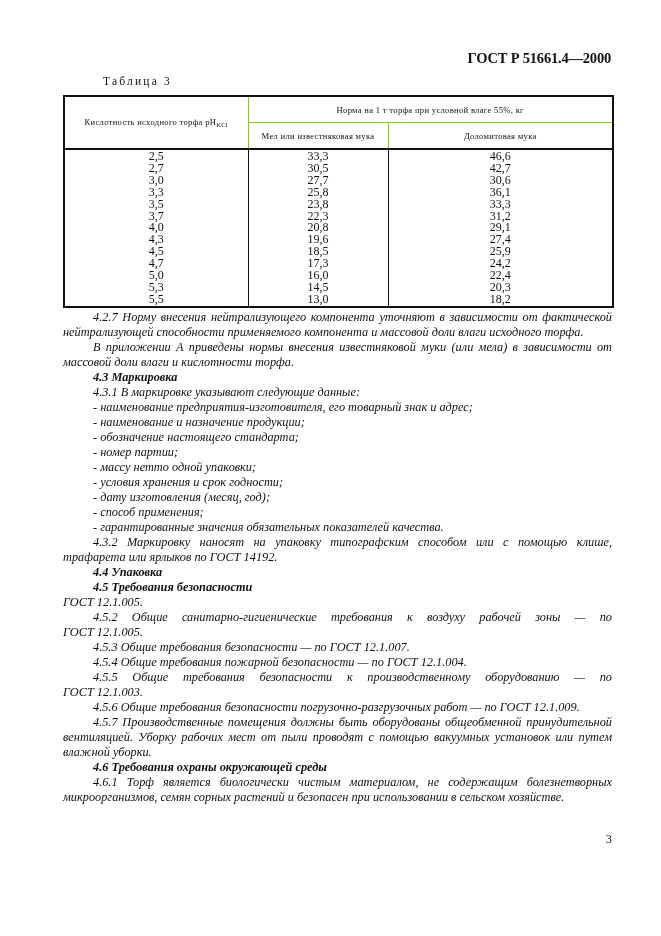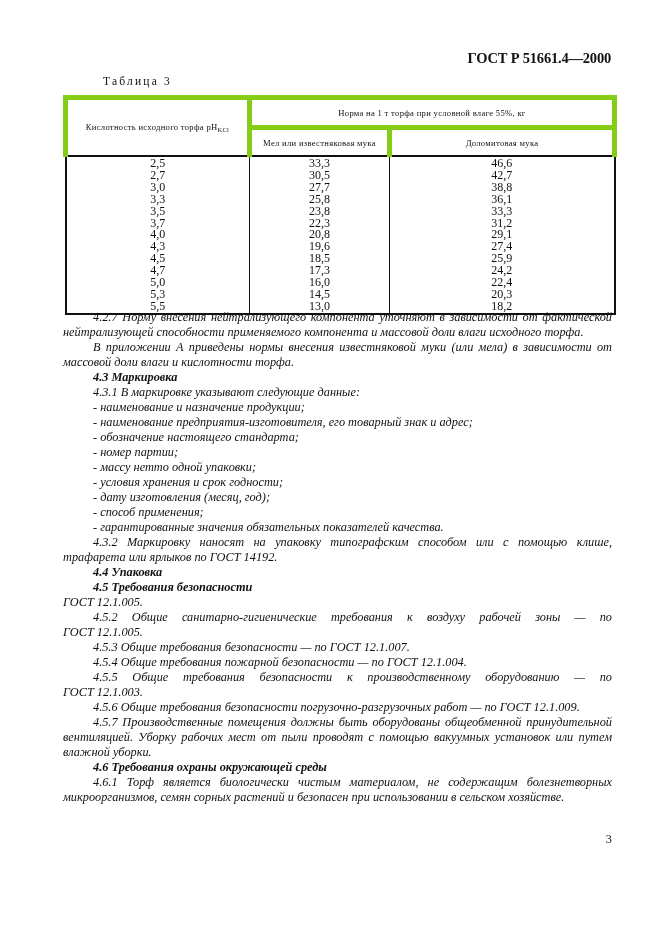--- a/index.html
+++ b/index.html
@@ -37,21 +37,21 @@
       left: 63px;
       width: 549px;
       border-collapse: collapse;
       font-size: 12px;
       table-layout: fixed;
     }
     .data-table th {
       font-weight: normal;
       font-size: 8.6px;
       letter-spacing: 0.3px;
-      border: 5px solid #84cc16;
+      border: 1px solid #84cc16;
       padding: 0;
       text-align: center;
       vertical-align: middle;
     }
     .data-table th.col-main {
       height: 25px;
     }
     .data-table th.col-sub {
       height: 25px;
       text-align: center;
@@ -145,21 +145,21 @@
         <td>46,6</td>
       </tr>
     <tr>
         <td>2,7</td>
         <td>30,5</td>
         <td>42,7</td>
       </tr>
     <tr>
         <td>3,0</td>
         <td>27,7</td>
-        <td>38,8</td>
+        <td>30,6</td>
       </tr>
     <tr>
         <td>3,3</td>
         <td>25,8</td>
         <td>36,1</td>
       </tr>
     <tr>
         <td>3,5</td>
         <td>23,8</td>
         <td>33,3</td>
@@ -205,22 +205,22 @@
         <td>18,2</td>
       </tr>
   </tbody>
 </table>
 
 <div class="body-text">
   <p class="ind">4.2.7 Норму внесения нейтрализующего компонента уточняют в зависимости от фактической нейтрализующей способности применяемого компонента и массовой доли влаги исходного торфа.</p>
   <p class="ind">В приложении А приведены нормы внесения известняковой муки (или мела) в зависимости от массовой доли влаги и кислотности торфа.</p>
   <p class="heading">4.3 Маркировка</p>
   <p class="ind">4.3.1 В маркировке указывают следующие данные:</p>
+  <p class="list">- наименование предприятия-изготовителя, его товарный знак и адрес;</p>
   <p class="list">- наименование и назначение продукции;</p>
-  <p class="list">- наименование предприятия-изготовителя, его товарный знак и адрес;</p>
   <p class="list">- обозначение настоящего стандарта;</p>
   <p class="list">- номер партии;</p>
   <p class="list">- массу нетто одной упаковки;</p>
   <p class="list">- условия хранения и срок годности;</p>
   <p class="list">- дату изготовления (месяц, год);</p>
   <p class="list">- способ применения;</p>
   <p class="list">- гарантированные значения обязательных показателей качества.</p>
   <p class="ind">4.3.2 Маркировку наносят на упаковку типографским способом или с помощью клише, трафарета или ярлыков по ГОСТ 14192.</p>
   <p class="heading">4.4 Упаковка</p>
   <p class="heading">4.5 Требования безопасности</p>

